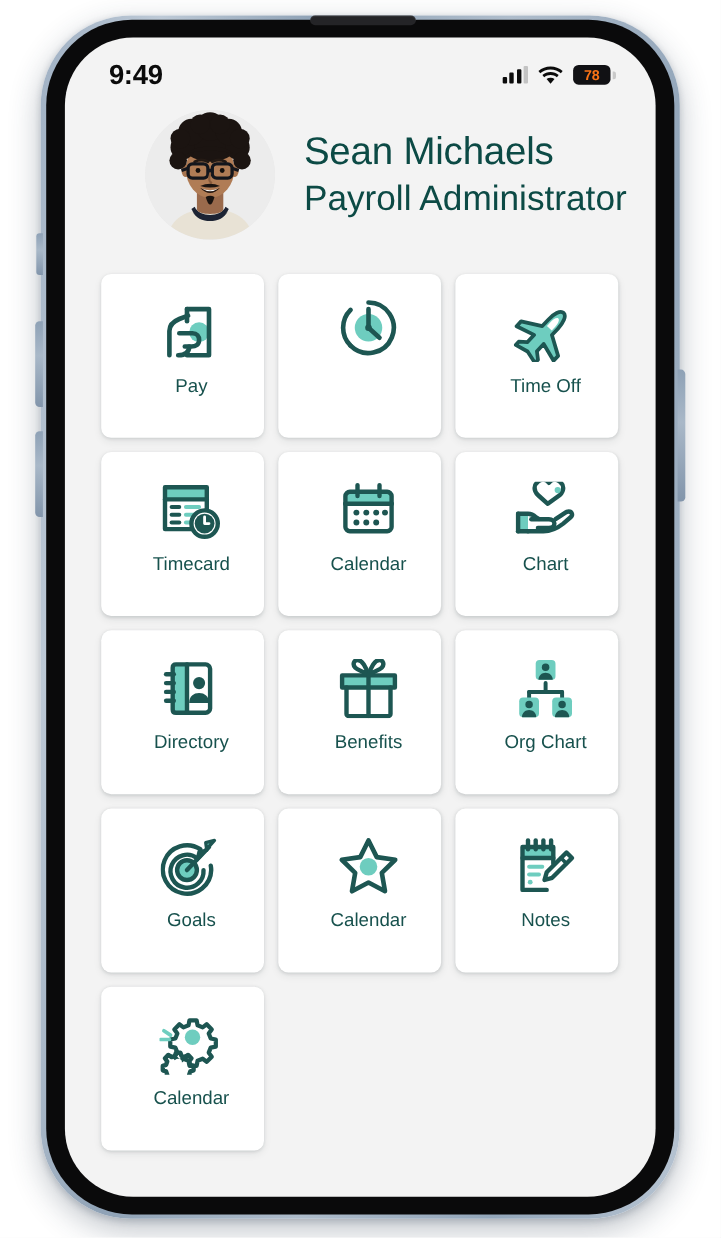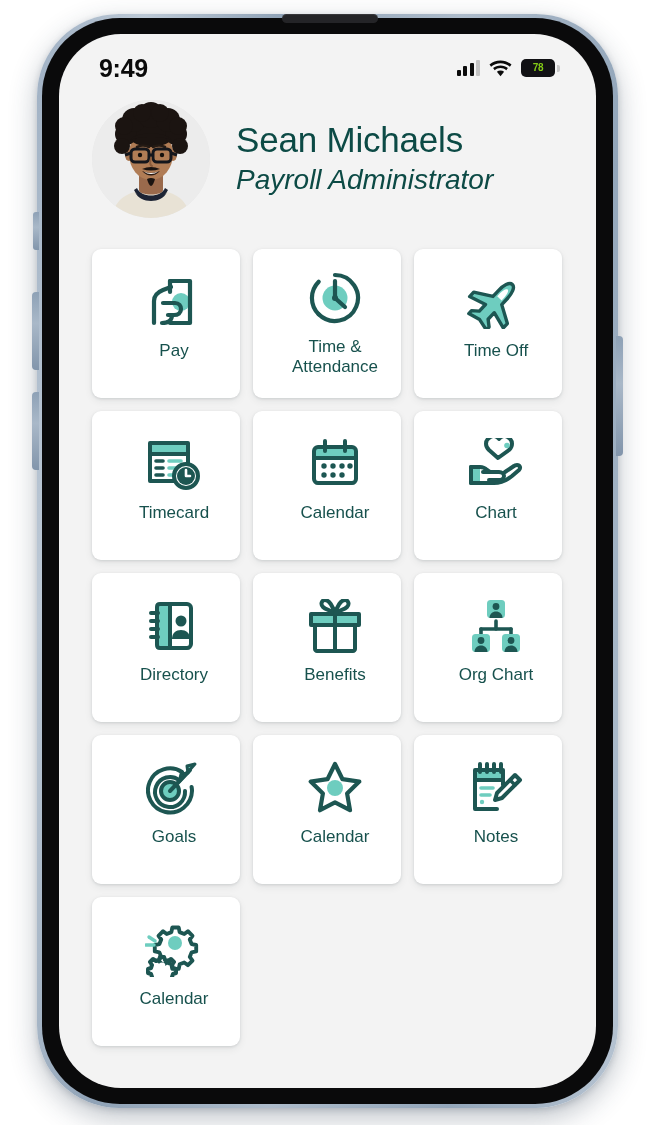--- a/index.html
+++ b/index.html
@@ -105,60 +105,60 @@
   .sig-bars i:nth-child(4){ height: 16px; background: #c3c3c3; }
 
   .battery-wrap { display:flex; align-items:center; gap:2px; }
   .battery-body {
     width: 34px; height: 18px;
     border-radius: 5px;
     background: #111114;
     display: flex; align-items: center; justify-content: center;
   }
   .battery-num {
-    font-size: 10px; font-weight: bold; color: #84cc16; line-height: 1;
+    font-size: 13px; font-weight: bold; color: #f97316; line-height: 1;
     letter-spacing: -0.2px;
   }
   .battery-cap {
     width: 3px; height: 7px; border-radius: 0 2px 2px 0;
     background: #c9c9c9;
   }
 
   
   .profile {
     position: absolute;
     left: 0; top: 66px;
     width: 537px;
     display: flex;
     align-items: center;
-    padding-left: 33px;
+    padding-left: 47px;
+    justify-content: center;
   }
   .avatar {
     width: 118px; height: 118px;
     border-radius: 50%;
     background: #e9e9e9;
     overflow: hidden;
     position: relative;
     flex: 0 0 auto;
   }
   .avatar svg { display:block; width:118px; height:118px; }
 
   .profile-text { margin-left: 26px; }
   .profile-name {
     font-size: 35px;
     color: #0c4a45;
     line-height: 1.05;
     letter-spacing: -0.2px;
   }
   .profile-role {
-    font-size: 28px;
+    font-size: 32px;
     color: #0c4a45;
     margin-top: 7px;
     line-height: 1.1;
-    font-style: italic;
   }
 
   
   .grid {
     position: absolute;
     left: 33px;
     top: 215px;
     width: 475px;
     display: flex;
     flex-wrap: wrap;
@@ -328,21 +328,20 @@
       <div class="tile two-line">
         <div class="tile-icon">
           <svg width="54" height="54" viewBox="0 0 54 54">
             <circle cx="27" cy="27" r="12.5" fill="#6ecdbf"></circle>
             <path d="M27 4 a23 23 0 1 1 -16.3 39.3" fill="none" stroke="#1d5652" stroke-width="4.2" stroke-linecap="round"></path>
             <path d="M10.7 43.3 a23 23 0 0 1 0 -32.6" fill="none" stroke="#1d5652" stroke-width="4.2" stroke-linecap="round"></path>
             <path d="M27 10 V27 l10 9" fill="none" stroke="#1d5652" stroke-width="4.2" stroke-linecap="round" stroke-linejoin="round"></path>
             <circle cx="27" cy="27" r="3" fill="#1d5652"></circle>
           </svg>
         </div>
-        <div class="tile-label">Time &amp; Attendance</div>
       </div>
 
       <div class="tile">
         <div class="tile-icon">
           <svg width="58" height="54" viewBox="0 0 58 54">
             <g transform="rotate(43 29 27)">
               <path d="M29 3 c4 0 6 7 6 14 v8 l17 10 v6 l-17 -5 v9 l6 5 v4 l-12 -3 l-12 3 v-4 l6 -5 v-9 l-17 5 v-6 l17 -10 v-8 c0 -7 2 -14 6 -14 z" fill="#6ecdbf" stroke="#1d5652" stroke-width="3.4" stroke-linejoin="round"></path>
               <path d="M29 10 c2 0 3 4 3 8 v4 h-6 v-4 c0 -4 1 -8 3 -8 z" fill="#ffffff"></path>
             </g>
           </svg>

